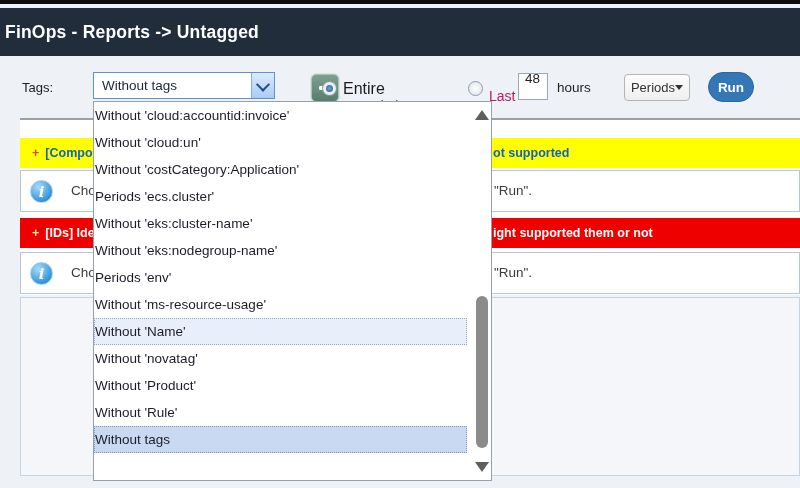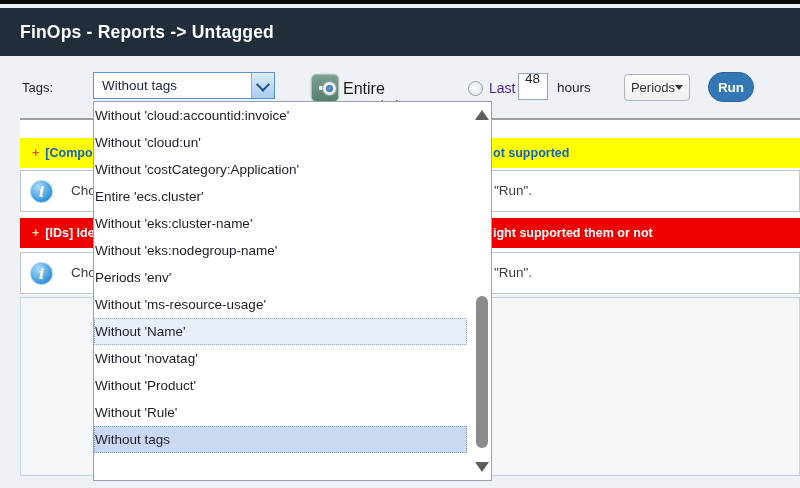--- a/index.html
+++ b/index.html
@@ -3,21 +3,21 @@
 <meta charset="utf-8">
 <style>
   html,body{margin:0;padding:0;background:#eef1f6;}
   .stage{position:relative;width:800px;height:488px;background:#eef1f6;overflow:hidden;
          font-family:"Liberation Sans",sans-serif;}
 
   
   .top-strip{position:absolute;top:0;left:0;width:800px;height:4px;background:#0b0b0b;}
   .top-glow{position:absolute;top:4px;left:0;width:800px;height:4px;background:#e9f2fb;}
   .title-bar{position:absolute;top:8px;left:0;width:800px;height:48px;background:#212d3b;
-             color:#fff;font-size:17.5px;font-weight:bold;line-height:48px;padding-left:20px;
+             color:#fff;font-size:17.5px;font-weight:bold;line-height:48px;padding-left:5px;
              box-sizing:border-box;letter-spacing:.2px;}
 
   
   .tags-label{position:absolute;top:80px;left:22px;font-size:13px;color:#222;}
   .tag-select{position:absolute;top:72px;left:93px;width:182px;height:27px;background:#fff;
               border:1px solid #5b93ce;box-sizing:border-box;cursor:default;}
   .tag-select .val{position:absolute;left:8px;top:0;line-height:25px;font-size:13.5px;color:#1a2440;}
   .arrow-seg{position:absolute;right:0;top:0;width:22px;height:25px;
              background:linear-gradient(#dcebfb,#a9cbf1);border-left:1px solid #7fb0e0;
              display:flex;align-items:center;justify-content:center;}
@@ -28,21 +28,21 @@
              box-shadow:0 0 0 1px #d9e4df;}
   .minus-bar{position:absolute;left:7px;top:11px;width:12px;height:4px;background:#fff;border-radius:1px;}
   .radio{position:absolute;width:15px;height:15px;border-radius:50%;border:1px solid #8e9ba8;
          background:radial-gradient(#fdfdfd,#dde4ea);box-sizing:border-box;}
   .radio.sel::after{content:"";position:absolute;left:3px;top:3px;width:7px;height:7px;border-radius:50%;
          background:radial-gradient(#6aa3da,#245a94);}
   #radio-entire{top:81px;left:322px;}
   #lbl-entire{position:absolute;top:80px;left:343px;font-size:16px;color:#1c1c1c;}
   .clipped-word{position:absolute;top:97px;left:362px;font-size:13px;color:#444;z-index:3;}
   #radio-last{top:81px;left:468px;}
-  #lbl-last{position:absolute;top:80px;left:489px;font-size:14px;color:#4c1d95;}
+  #lbl-last{position:absolute;top:88px;left:489px;font-size:14px;color:#be185d;}
   .hours-input{position:absolute;top:73px;left:518px;width:30px;height:27px;border:1px solid #9aa7b5;
                background:#fff;font-size:13.5px;color:#222;padding:0 0 16px 6px;box-sizing:border-box;
                font-family:inherit;}
   .hours-label{position:absolute;top:80px;left:557px;font-size:13.5px;color:#222;}
   .periods-btn{position:absolute;top:74px;left:624px;width:66px;height:27px;
                background:linear-gradient(#fdfdfd,#efefef);border:1px solid #b4b4b4;border-radius:4px;
                font-size:13px;color:#333;display:flex;align-items:center;justify-content:center;
                box-sizing:border-box;cursor:default;}
   .caret-down{width:0;height:0;border-left:4px solid transparent;border-right:4px solid transparent;
               border-top:5px solid #333;}
@@ -158,21 +158,21 @@
     <span class="info-right">"Run".</span>
   </div>
 
   <div class="bottom-box"></div>
 
   <div class="dropdown">
     <div id="dd-items">
         <div class="dd-item">Without 'cloud:accountid:invoice'</div>
         <div class="dd-item">Without 'cloud:un'</div>
         <div class="dd-item">Without 'costCategory:Application'</div>
-        <div class="dd-item">Entire 'ecs.cluster'</div>
+        <div class="dd-item">Periods 'ecs.cluster'</div>
         <div class="dd-item">Without 'eks:cluster-name'</div>
         <div class="dd-item">Without 'eks:nodegroup-name'</div>
         <div class="dd-item">Periods 'env'</div>
         <div class="dd-item">Without 'ms-resource-usage'</div>
         <div class="dd-item highlighted">Without 'Name'</div>
         <div class="dd-item">Without 'novatag'</div>
         <div class="dd-item">Without 'Product'</div>
         <div class="dd-item">Without 'Rule'</div>
         <div class="dd-item selected">Without tags</div>
       </div>

